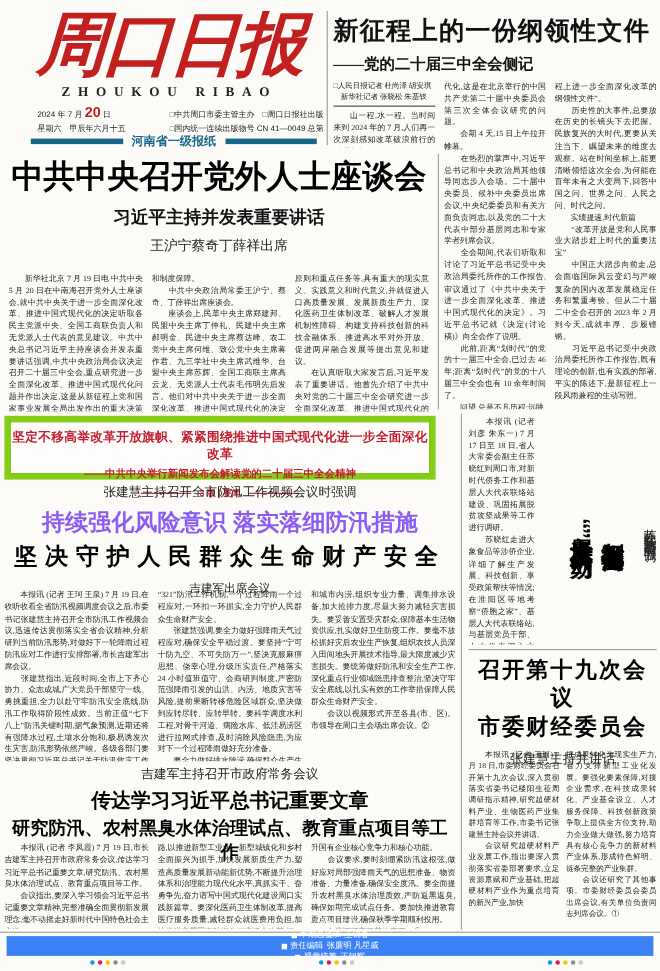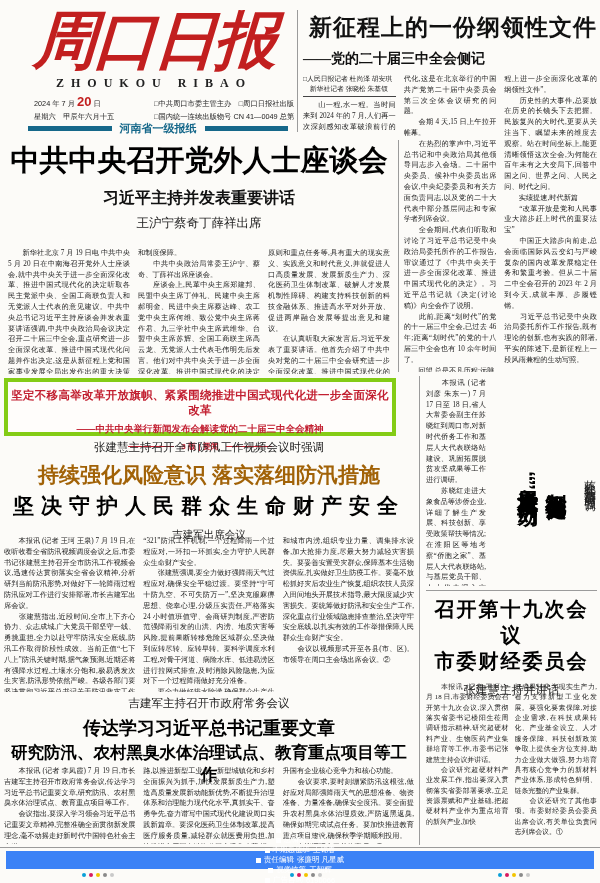--- a/index.html
+++ b/index.html
@@ -32,46 +32,46 @@
   .datelines { position:absolute; left:8px; top:94px; width:288px; font-size:7.3px; color:#222; }
   .datelines .row { display:flex; align-items:flex-end; gap:8px; margin-bottom:3px;margin-left:26px; }
   .datelines .left { width:112px; white-space:nowrap; }
   .datelines .right { flex:1; white-space:nowrap; overflow:hidden; }
   .date-day { color:#c21f1f; font-size:13px; font-weight:bold; }
   .banner { position:absolute; left:28px; top:121px; width:260px; display:flex; align-items:center; }
   .banner .bar { flex:1; height:5px; background:#16688a; }
   .banner .txt { padding:0 8px; color:#16688a; font-weight:bold; font-size:11px; white-space:nowrap; }
   
   .lead-right { position:absolute; left:303px; top:12px; width:294px; height:360px; }
-  .lr-title { font-size:23px; font-weight:bold; text-align:right; letter-spacing:1px; color:#111; }
+  .lr-title { font-size:23px; font-weight:bold; text-align:left; letter-spacing:1px; color:#111; }
   .lr-sub { font-size:14px; font-weight:bold; text-align:left; margin-top:7px; color:#111; }
   .lr-cols { top:62px; bottom:0; }
   .byline { font-size:6.8px; border-bottom:1px solid #444; padding-bottom:2px; margin-bottom:3px; line-height:1.5; color:#222; }
   .lr-col1 { height:60px; overflow:hidden; }
   
   .lead-left { position:absolute; left:4px; top:138px; width:390px; height:236px; }
   .ll-kicker { font-size:11px; font-weight:bold; text-align:center; color:#111; }
   .ll-head { font-size:29px; font-weight:bold; text-align:center; margin-top:3px; color:#000; }
   .ll-deck1 { font-size:16px; font-weight:bold; text-align:center; margin-top:7px; color:#111; }
   .ll-deck2 { font-size:12.5px; text-align:center; margin-top:6px; color:#222; }
   .ll-cols { top:110px; bottom:0; left:4px; right:4px; }
   
   .red-box {
     position:absolute; left:4px; top:378px; width:392px; height:58px;
-    border:4px solid #84cc16; background:#fffdfb; text-align:center;
+    border:6px solid #84cc16; background:#fffdfb; text-align:center;
   }
   .rb-l1 { color:#c21f30; font-weight:bold; font-size:11.5px; margin-top:6px; letter-spacing:0.3px; }
   .rb-l2 { color:#c21f30; font-weight:bold; font-size:9.5px; margin-top:5px; }
   .rb-ref { display:flex; align-items:center; justify-content:center; margin-top:5px; gap:7px; }
   .rb-ref .dash { width:46px; height:1px; background:#c21f30; }
   .rb-ref .t { color:#c21f30; font-size:8px; font-weight:bold; }
   
   .flood { position:absolute; left:4px; top:440px; width:410px; height:252px; }
   .fl-kicker { font-size:11.5px; text-align:center; color:#222; }
-  .fl-h1 { font-size:21px; font-weight:bold; text-align:center; margin-top:6px; color:#a16207; }
+  .fl-h1 { font-size:21px; font-weight:bold; text-align:center; margin-top:6px; color:#8b5cf6; }
   .fl-h2 { font-size:21px; font-weight:bold; text-align:center; margin-top:3px; letter-spacing:7px; color:#000; }
   .fl-attend { font-size:10.5px; text-align:center; margin-top:8px; color:#222; }
   .fl-cols { top:96px; bottom:0; }
   
   .gov { position:absolute; left:4px; top:696px; width:410px; height:148px; }
   .gv-kicker { font-size:11.5px; text-align:center; color:#222; }
   .gv-h1 { font-size:18px; font-weight:bold; text-align:center; margin-top:5px; color:#000; }
   .gv-h2 { font-size:16.5px; font-weight:bold; text-align:center; margin-top:2px; color:#000; }
   .gv-cols { top:70px; bottom:0; }
   

